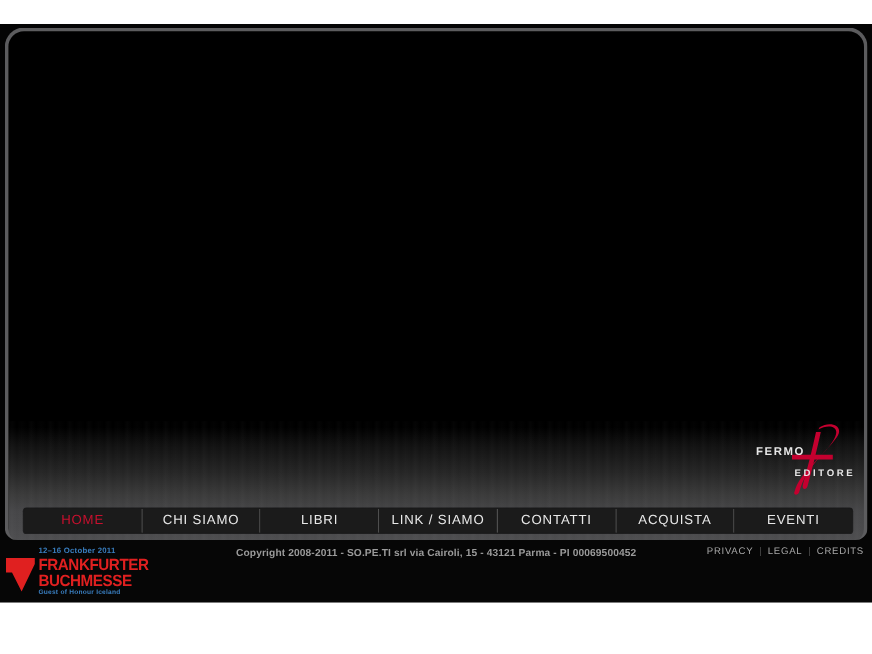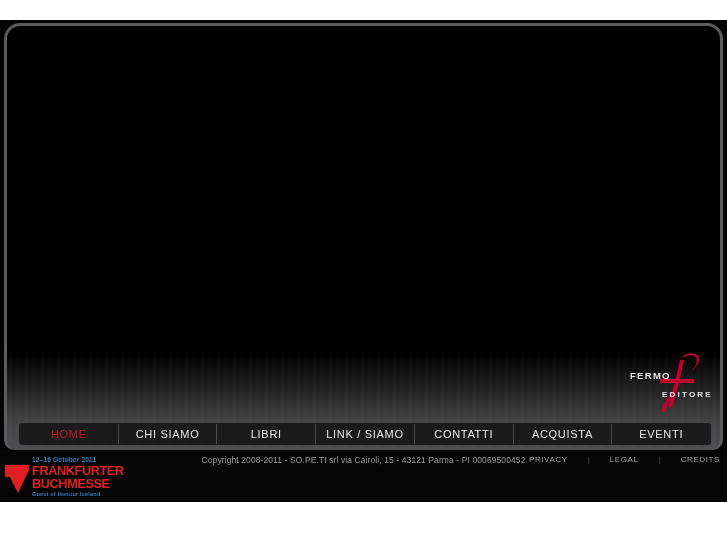--- a/index.html
+++ b/index.html
@@ -174,29 +174,30 @@
     position: absolute;
     left: 0;
     top: 5px;
     width: 727px;
     text-align: center;
     color: #9b9b9b;
     font-size: 8.5px;
     letter-spacing: 0.1px;
     font-family: "Liberation Sans", sans-serif;
     white-space: nowrap;
+    font-weight: bold;
   }
 
   #legal {
     position: absolute;
     right: 2px;
     top: 5px;
     display: flex;
     align-items: center;
-    gap: 15px;
+    gap: 0px;
   }
   .legal-link {
     color: #a6a6a6;
     font-size: 8px;
     letter-spacing: 0.6px;
     padding: 0 5px;
     cursor: pointer;
     font-family: "Liberation Sans", sans-serif;
     white-space: nowrap;
   }

